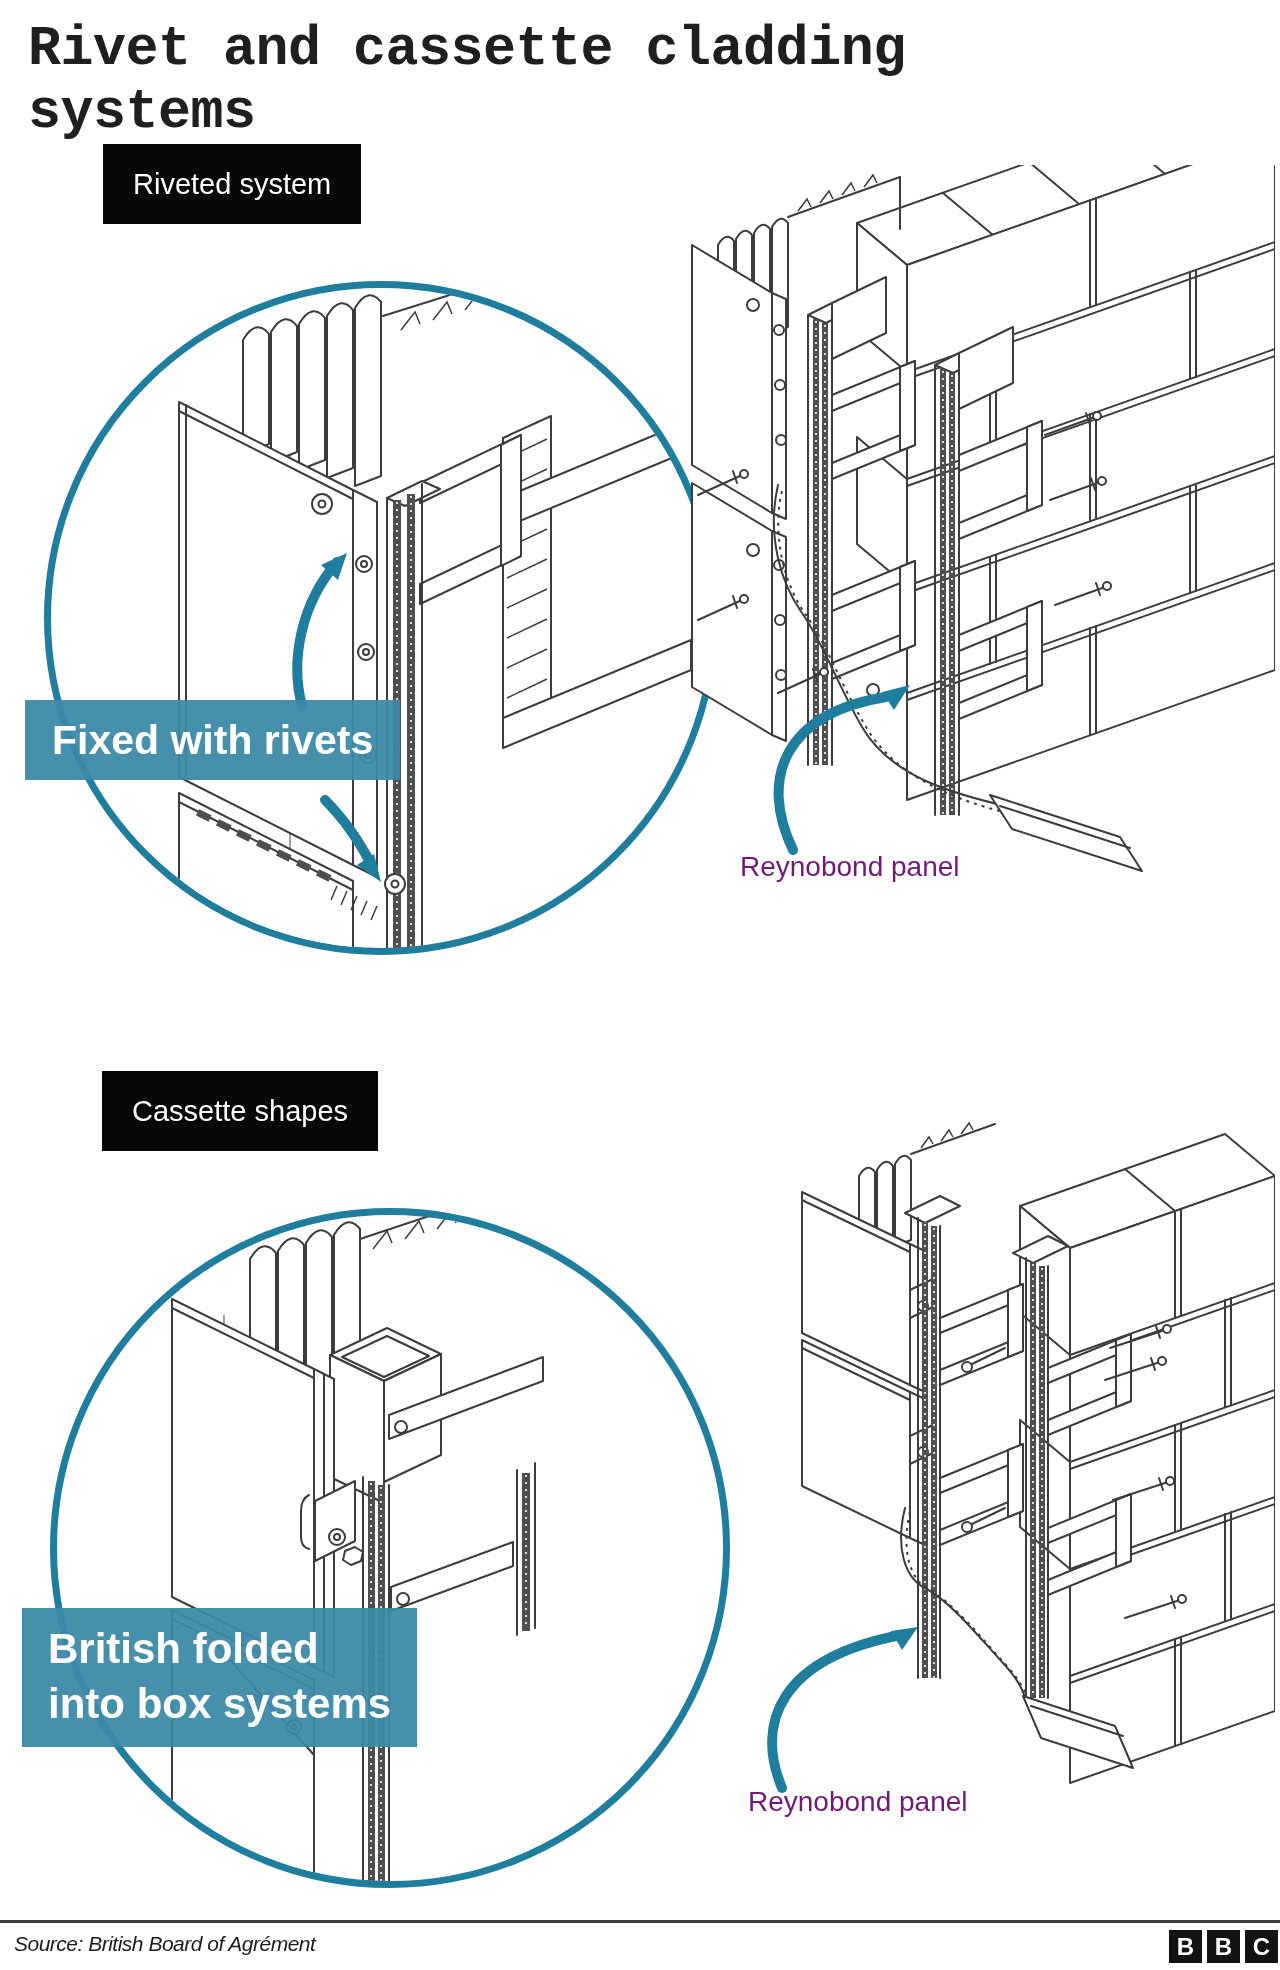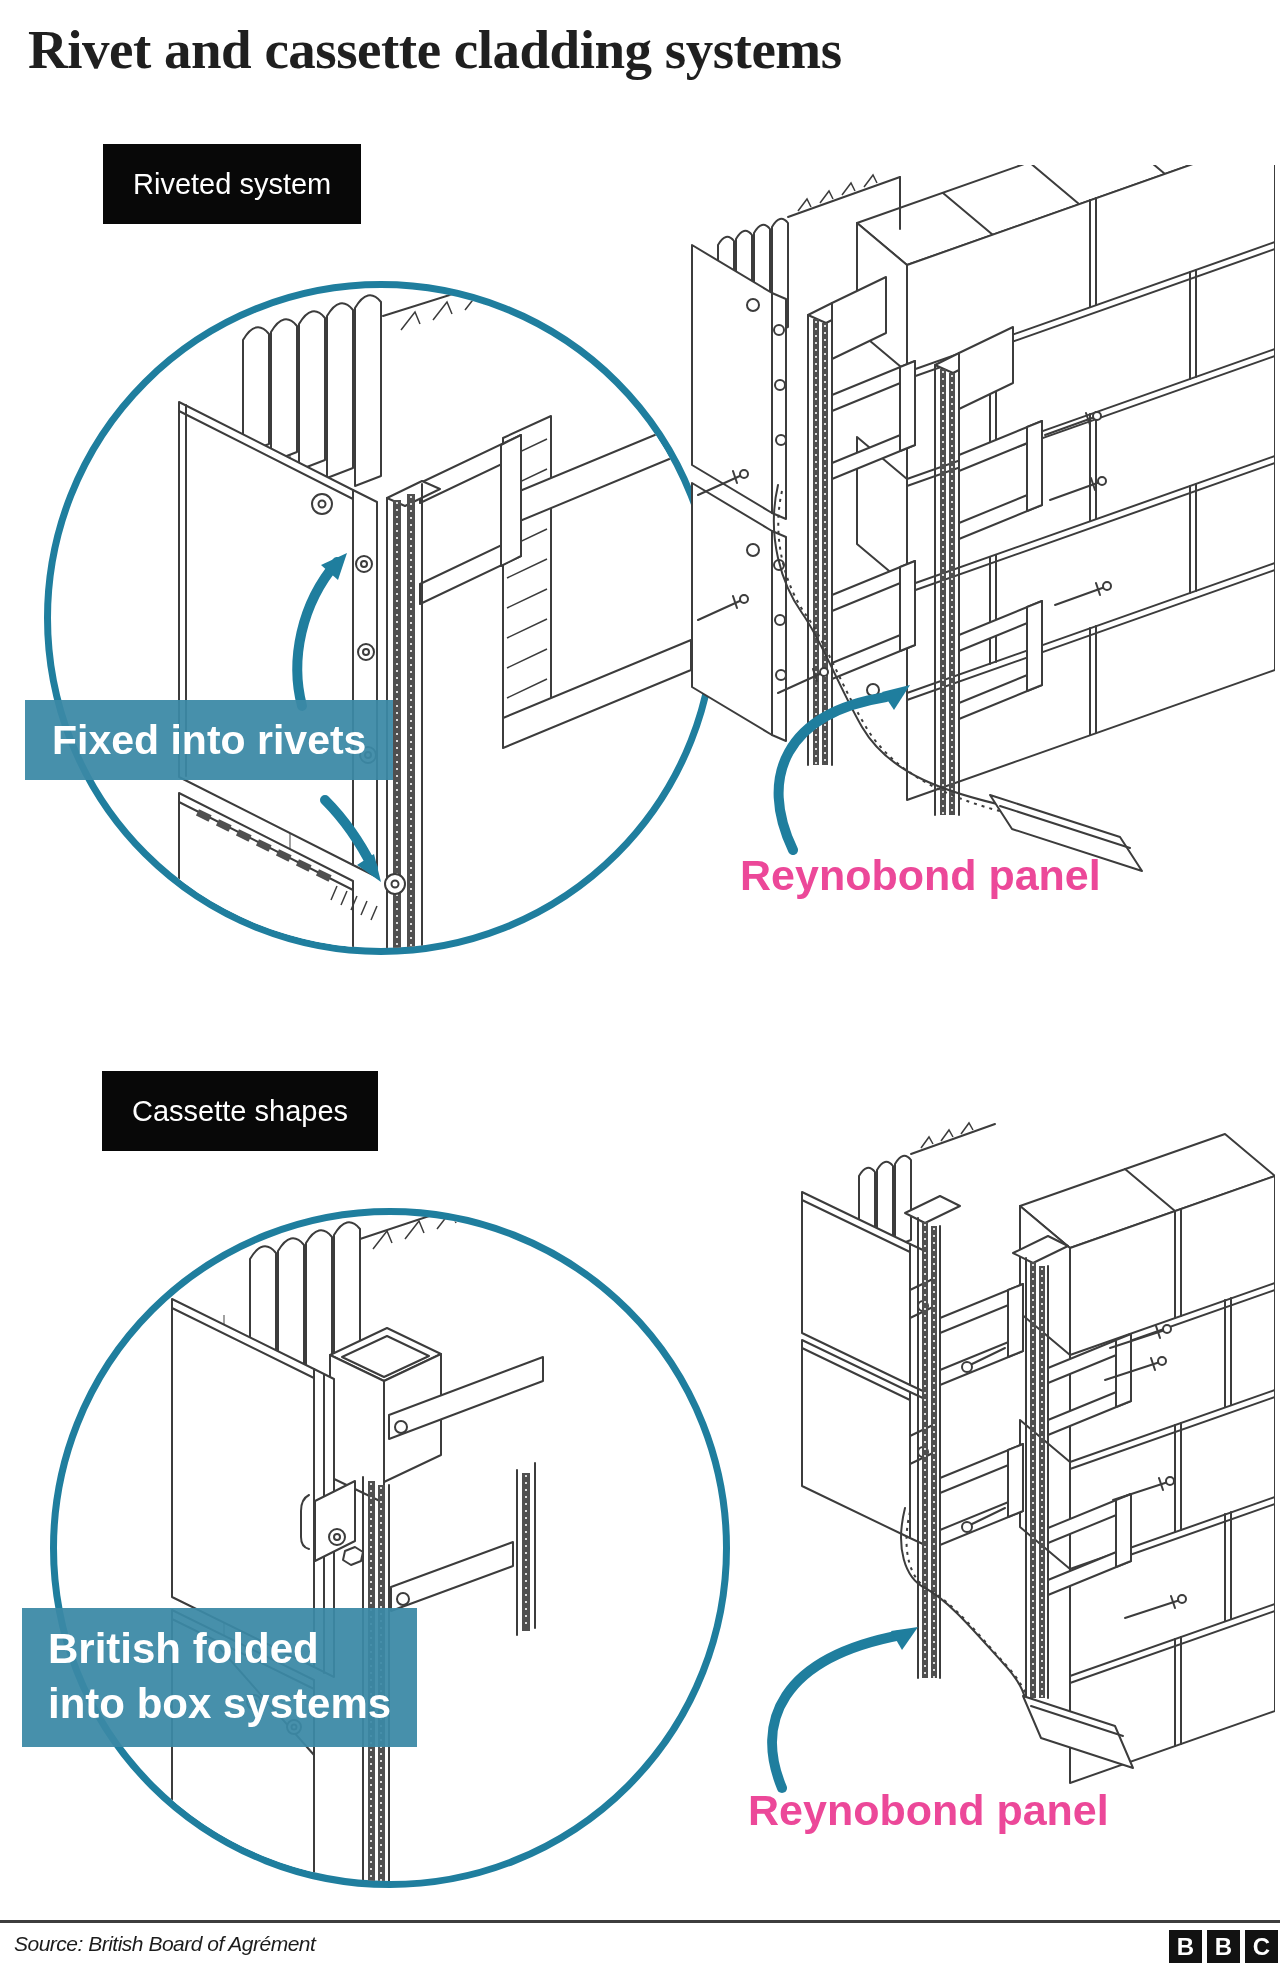--- a/index.html
+++ b/index.html
@@ -1,32 +1,32 @@
 <!DOCTYPE html>
 <html><head>
 <meta charset="utf-8">
 <style>
   html,body{margin:0;padding:0;background:#fff;}
   .page{position:relative;width:1280px;height:1970px;background:#fff;overflow:hidden;
         font-family:"Liberation Sans",sans-serif;}
   .title{position:absolute;left:28px;top:18px;width:1100px;
-         font-family:Liberation Serif, serif;
+         font-family:Liberation Mono, monospace;
          font-size:55px;font-weight:bold;color:#1f1f1f;letter-spacing:-0.5px;}
   .badge{position:absolute;background:#080808;color:#fff;font-size:29px;font-weight:400;
          line-height:80px;padding:0 30px;white-space:nowrap;}
   .badge1{left:103px;top:144px;}
   .badge2{left:102px;top:1071px;}
   .circle{position:absolute;border:7px solid #1f7e9e;border-radius:50%;background:#fff;overflow:hidden;}
   .circle1{left:44px;top:281px;width:660px;height:660px;}
   .circle2{left:50px;top:1208px;width:666px;height:666px;}
   .circle svg{position:absolute;left:0;top:0;}
   .callout{position:absolute;background:rgba(59,137,166,0.94);color:#fff;font-weight:bold;}
   .callout1{left:25px;top:700px;font-size:41px;line-height:80px;padding:0 27px;white-space:nowrap;}
   .callout2{left:22px;top:1608px;font-size:42px;line-height:1.3;padding:14px 26px 16px 26px;}
-  .panel-label{position:absolute;font-size:43px;font-weight:bold;color:#ec4899;white-space:nowrap;}
+  .panel-label{position:absolute;font-size:28px;font-weight:normal;color:#701a75;white-space:nowrap;}
   .plabel1{left:740px;top:851px;}
   .plabel2{left:748px;top:1786px;}
   .drawing{position:absolute;}
   .draw1{left:690px;top:165px;}
   .draw2{left:755px;top:1118px;}
   .rule{position:absolute;left:0;top:1920px;width:1280px;height:3px;background:#3d3d3d;}
   .source{position:absolute;left:14px;top:1932px;font-size:21px;color:#1c1c1c;letter-spacing:-0.5px;font-style:italic;}
   .bbc{position:absolute;right:2px;top:1930px;display:flex;gap:5px;}
   .bbc .sq{width:33px;height:33px;background:#121212;color:#fff;font-weight:bold;font-size:24px;
            display:flex;align-items:center;justify-content:center;}
@@ -129,21 +129,21 @@
         <polygon class="tealhead" points="296,265 287,292 270,277"></polygon>
       </g>
       <g>
         <path class="teal" d="M274,512 C296,534 312,560 322,580"></path>
         <polygon class="tealhead" points="330,594 323,566 306,577"></polygon>
       </g>
     </svg>
   </div>
 
   <div class="callout callout1">
-    <span>Fixed into rivets</span>
+    <span>Fixed with rivets</span>
   </div>
 
   <svg class="drawing draw1" width="585" height="775" viewBox="0 0 585 775">
 
     <path class="fw" d="M217,100 L560,-21 L510,-63 L167,58 Z"></path>
     <line class="ln" x1="303" y1="70" x2="253" y2="28"></line>
     <line class="ln" x1="389" y1="39" x2="339" y2="-3"></line>
     <line class="ln" x1="475" y1="9" x2="425" y2="-33"></line>
 
     <path class="fw" d="M217,100 L585,-30 L585,505 L217,635 Z"></path>

